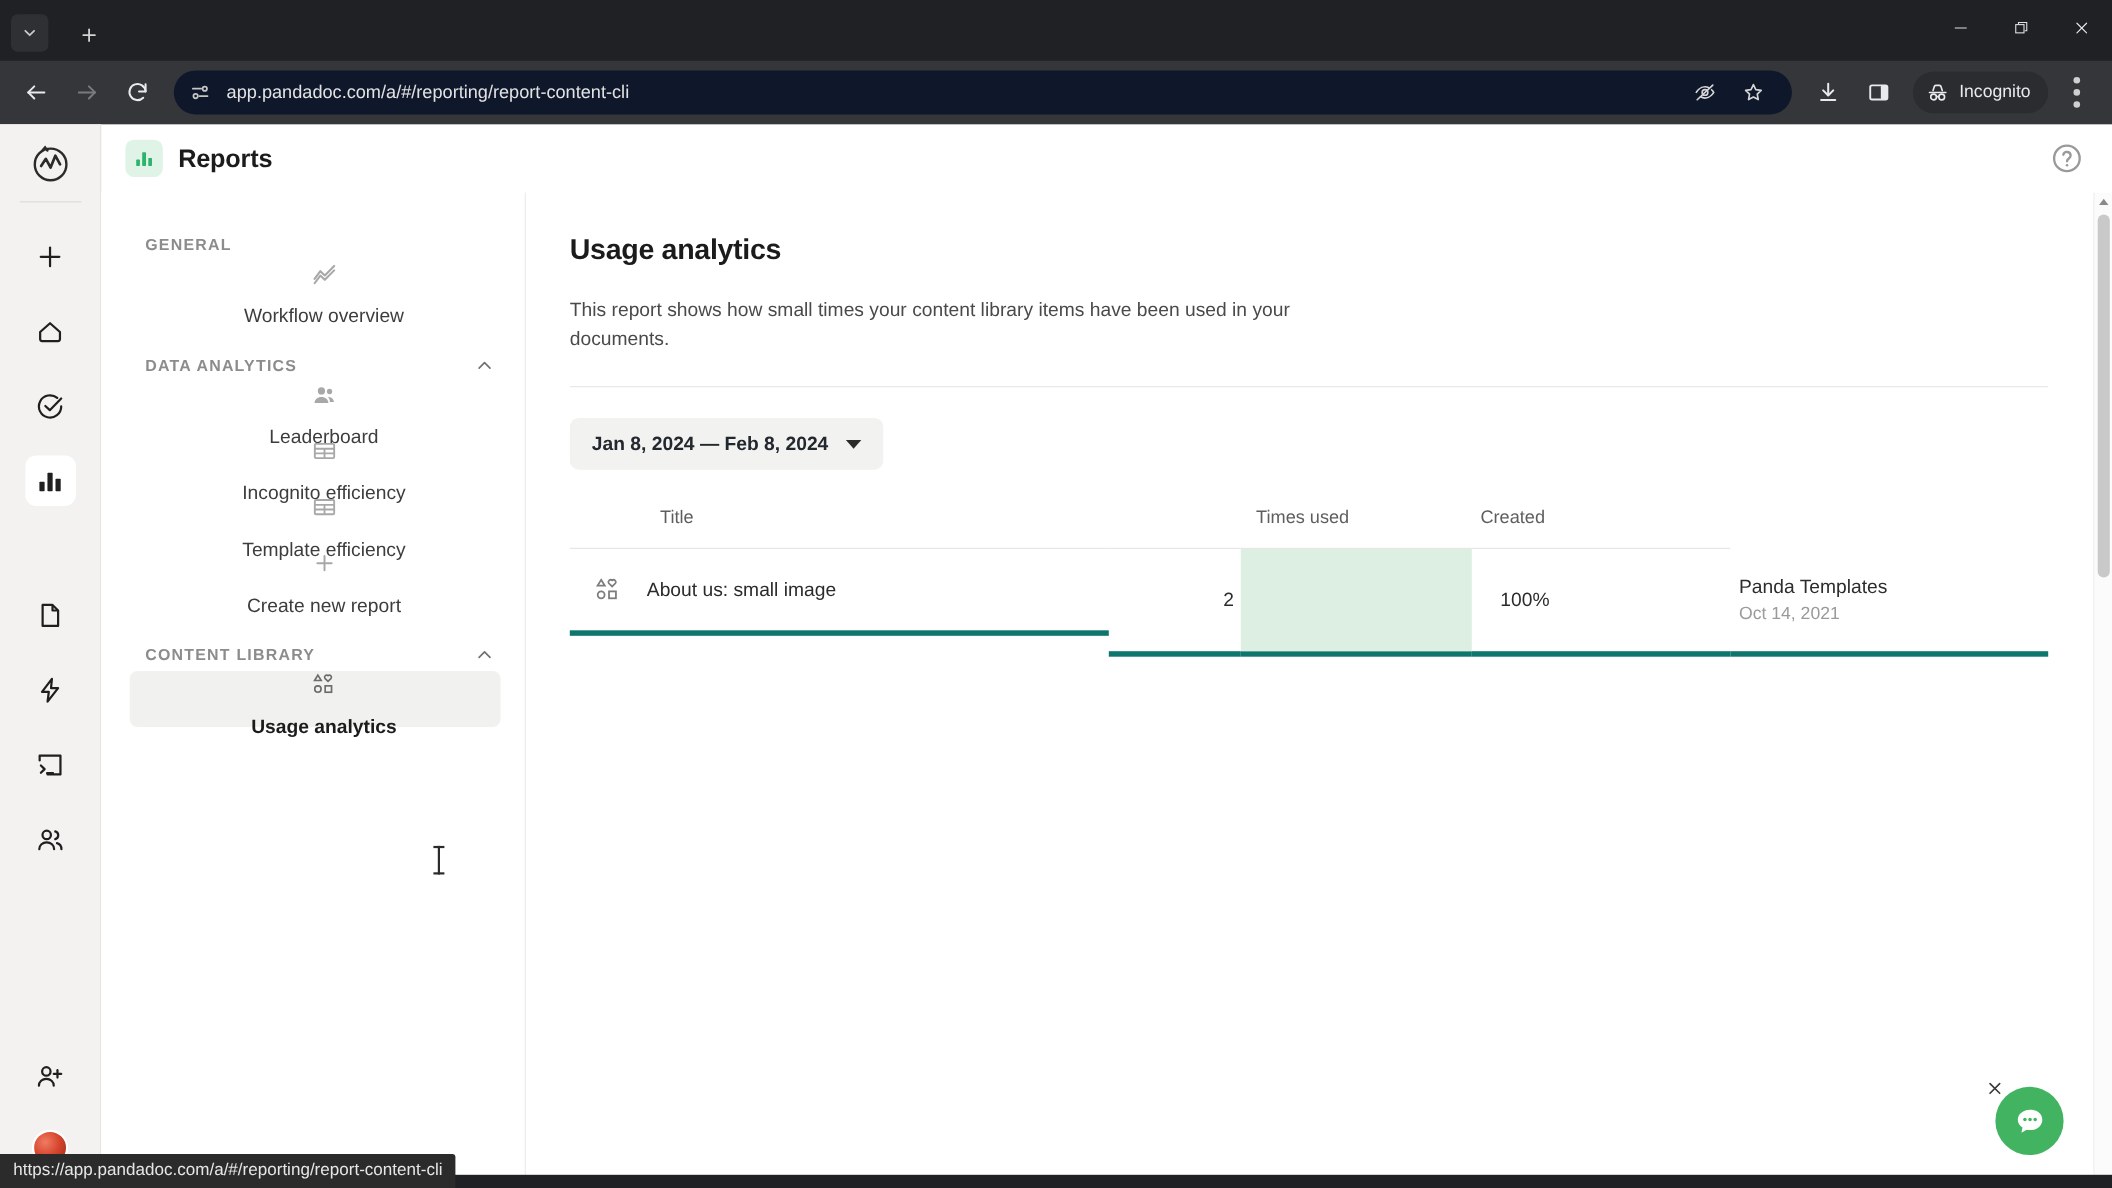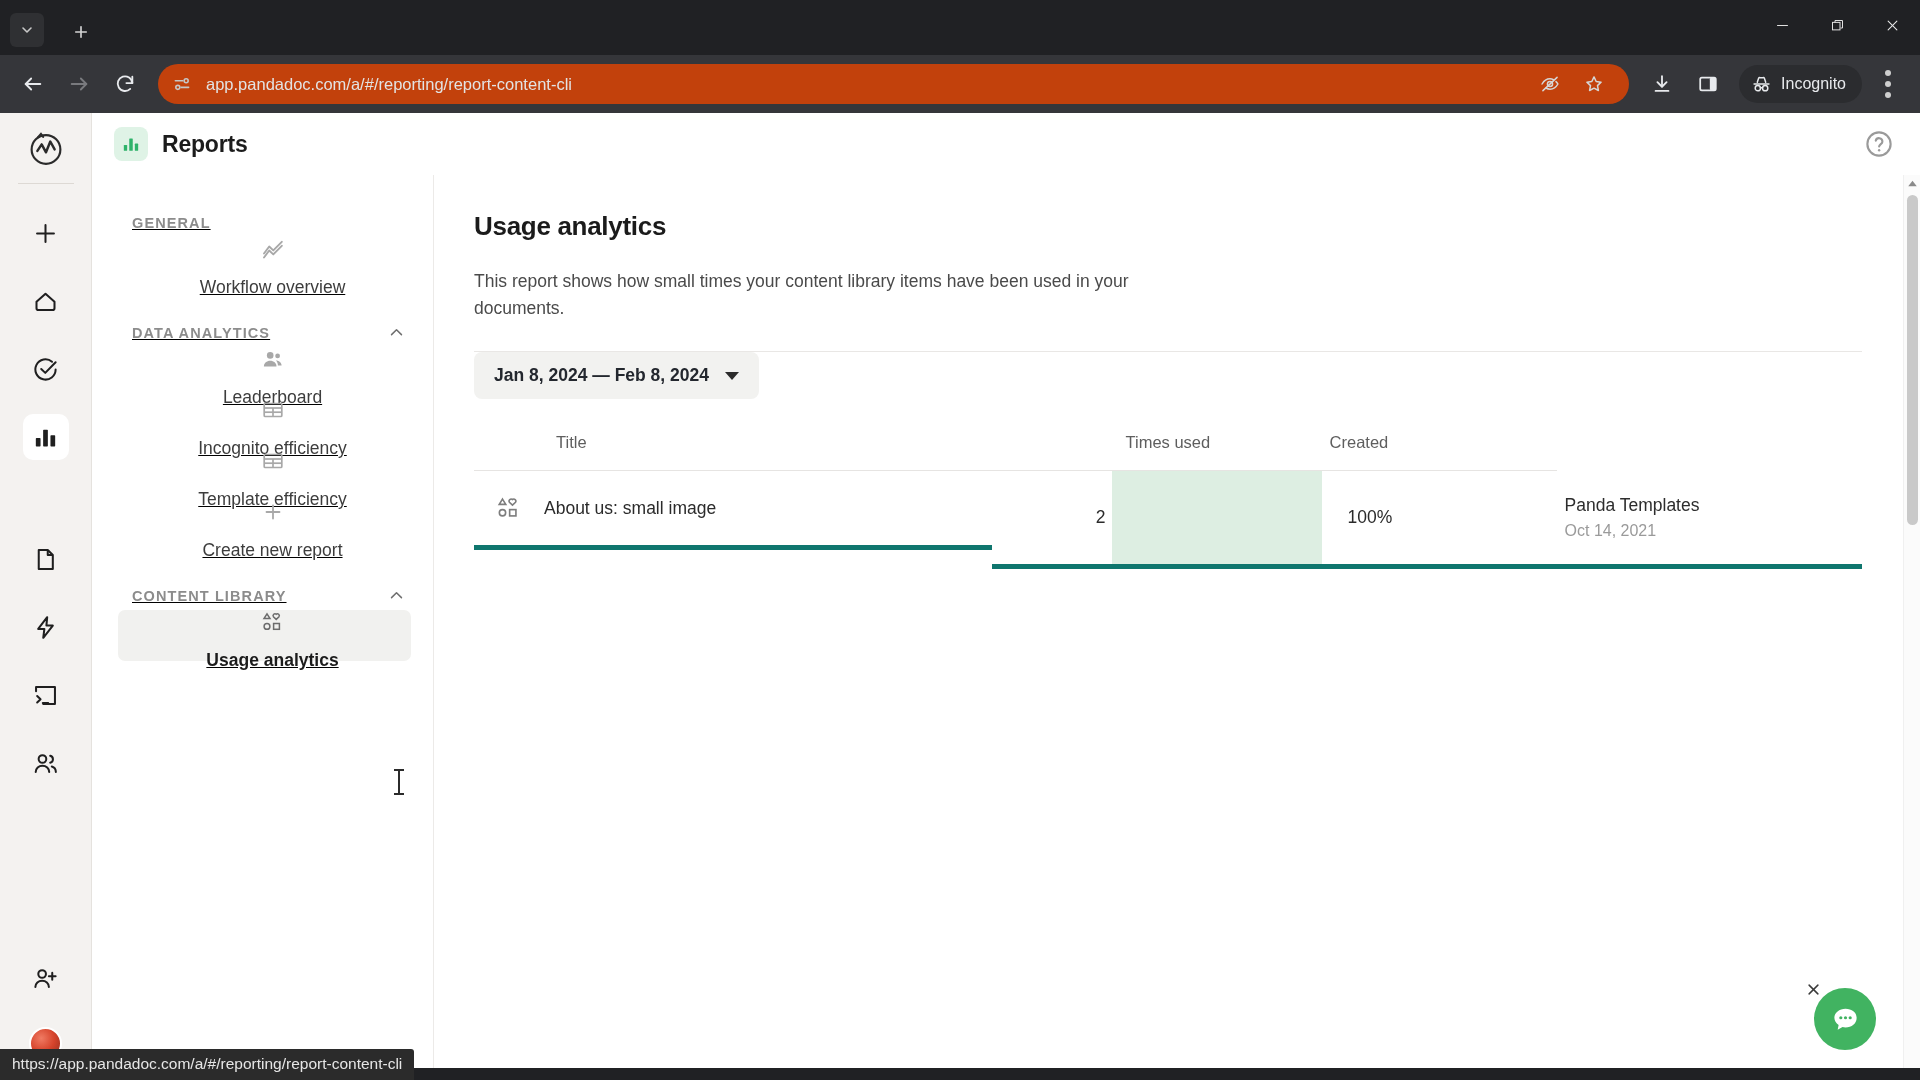--- a/index.html
+++ b/index.html
@@ -70,21 +70,21 @@
     gap: 4px;
   }
   .nav-btn {
     width:42px;height:42px;border-radius:50%;
     display:flex;align-items:center;justify-content:center; flex:none;
   }
   .nav-btn svg { width: 22px; height: 22px; }
   .nav-btn.disabled svg { opacity: .38; }
 
   .omnibox {
-    flex:1; height:40px; background:#c2410c; border-radius:20px;
+    flex:1; height:40px; background:#0f172a; border-radius:20px;
     display:flex;align-items:center; padding: 0 14px; margin: 0 8px;
     min-width: 0;
   }
   .omnibox .site-icon { width:20px;height:20px; flex:none; margin-right:14px; }
   .omnibox .url {
     color:#e3e3e3; font-size:16.5px; white-space:nowrap;
     overflow:hidden; text-overflow:ellipsis;
   }
   .omni-right { display:flex; align-items:center; gap:2px; margin-left:auto; }
   .omni-right .nav-btn svg{width:20px;height:20px;}
@@ -141,24 +141,23 @@
     display:flex;align-items:center;justify-content:center;margin-right:14px;
   }
   .rep-badge svg{width:20px;height:20px;}
   .app-title { font-size: 23px; font-weight: bold; color:#1c1c1c; letter-spacing:-0.2px;}
   .help-icon { margin-left:auto; width:30px;height:30px; }
 
   .body-row { flex:1; display:flex; min-height:0; }
 
   
   .nav {
-    width: 342px; flex:none; padding: 40px 0 0 0;
+    width: 386px; flex:none; padding: 40px 0 0 0;
     border-right: 1px solid #eceae8;
     background:#fff;
-    text-decoration:underline;
   }
   .nav-section {
     display:flex; align-items:center; justify-content:space-between;
     padding: 0 28px 0 40px;
     margin-bottom: 6px;
   }
   .nav-section-label {
     font-size: 14.5px; font-weight:bold; letter-spacing: 1.1px; color:#8c8c8c;
   }
   .chev { width:17px;height:17px; }
@@ -178,20 +177,21 @@
   .main-inner { padding: 36px 58px 0 40px; }
   .h1 { font-size:26px; font-weight:bold; color:#1b1b1b; letter-spacing:-0.3px;}
   .lede {
     margin-top: 26px; font-size:17.5px; line-height:1.52; color:#4a4a4a;
     max-width: 690px;
   }
   .divider { height:1px; background:#e9e7e5; margin: 30px 0 0 0; }
 
   .daterange {
     display:inline-flex; align-items:center; gap:16px;
+    margin-top: 28px;
     background:#f2f2f0; border-radius:8px;
     padding: 13px 20px;
     font-size:17.5px; font-weight:bold; color:#23272e;
   }
   .daterange .caret { width:0;height:0;border-left:7px solid transparent;
     border-right:7px solid transparent;border-top:8px solid #2b2b2b; }
 
   table.report { width:100%; border-collapse: collapse; margin-top: 34px; }
   table.report th {
     font-size:16.5px; font-weight: normal; color:#5e5e5e;

